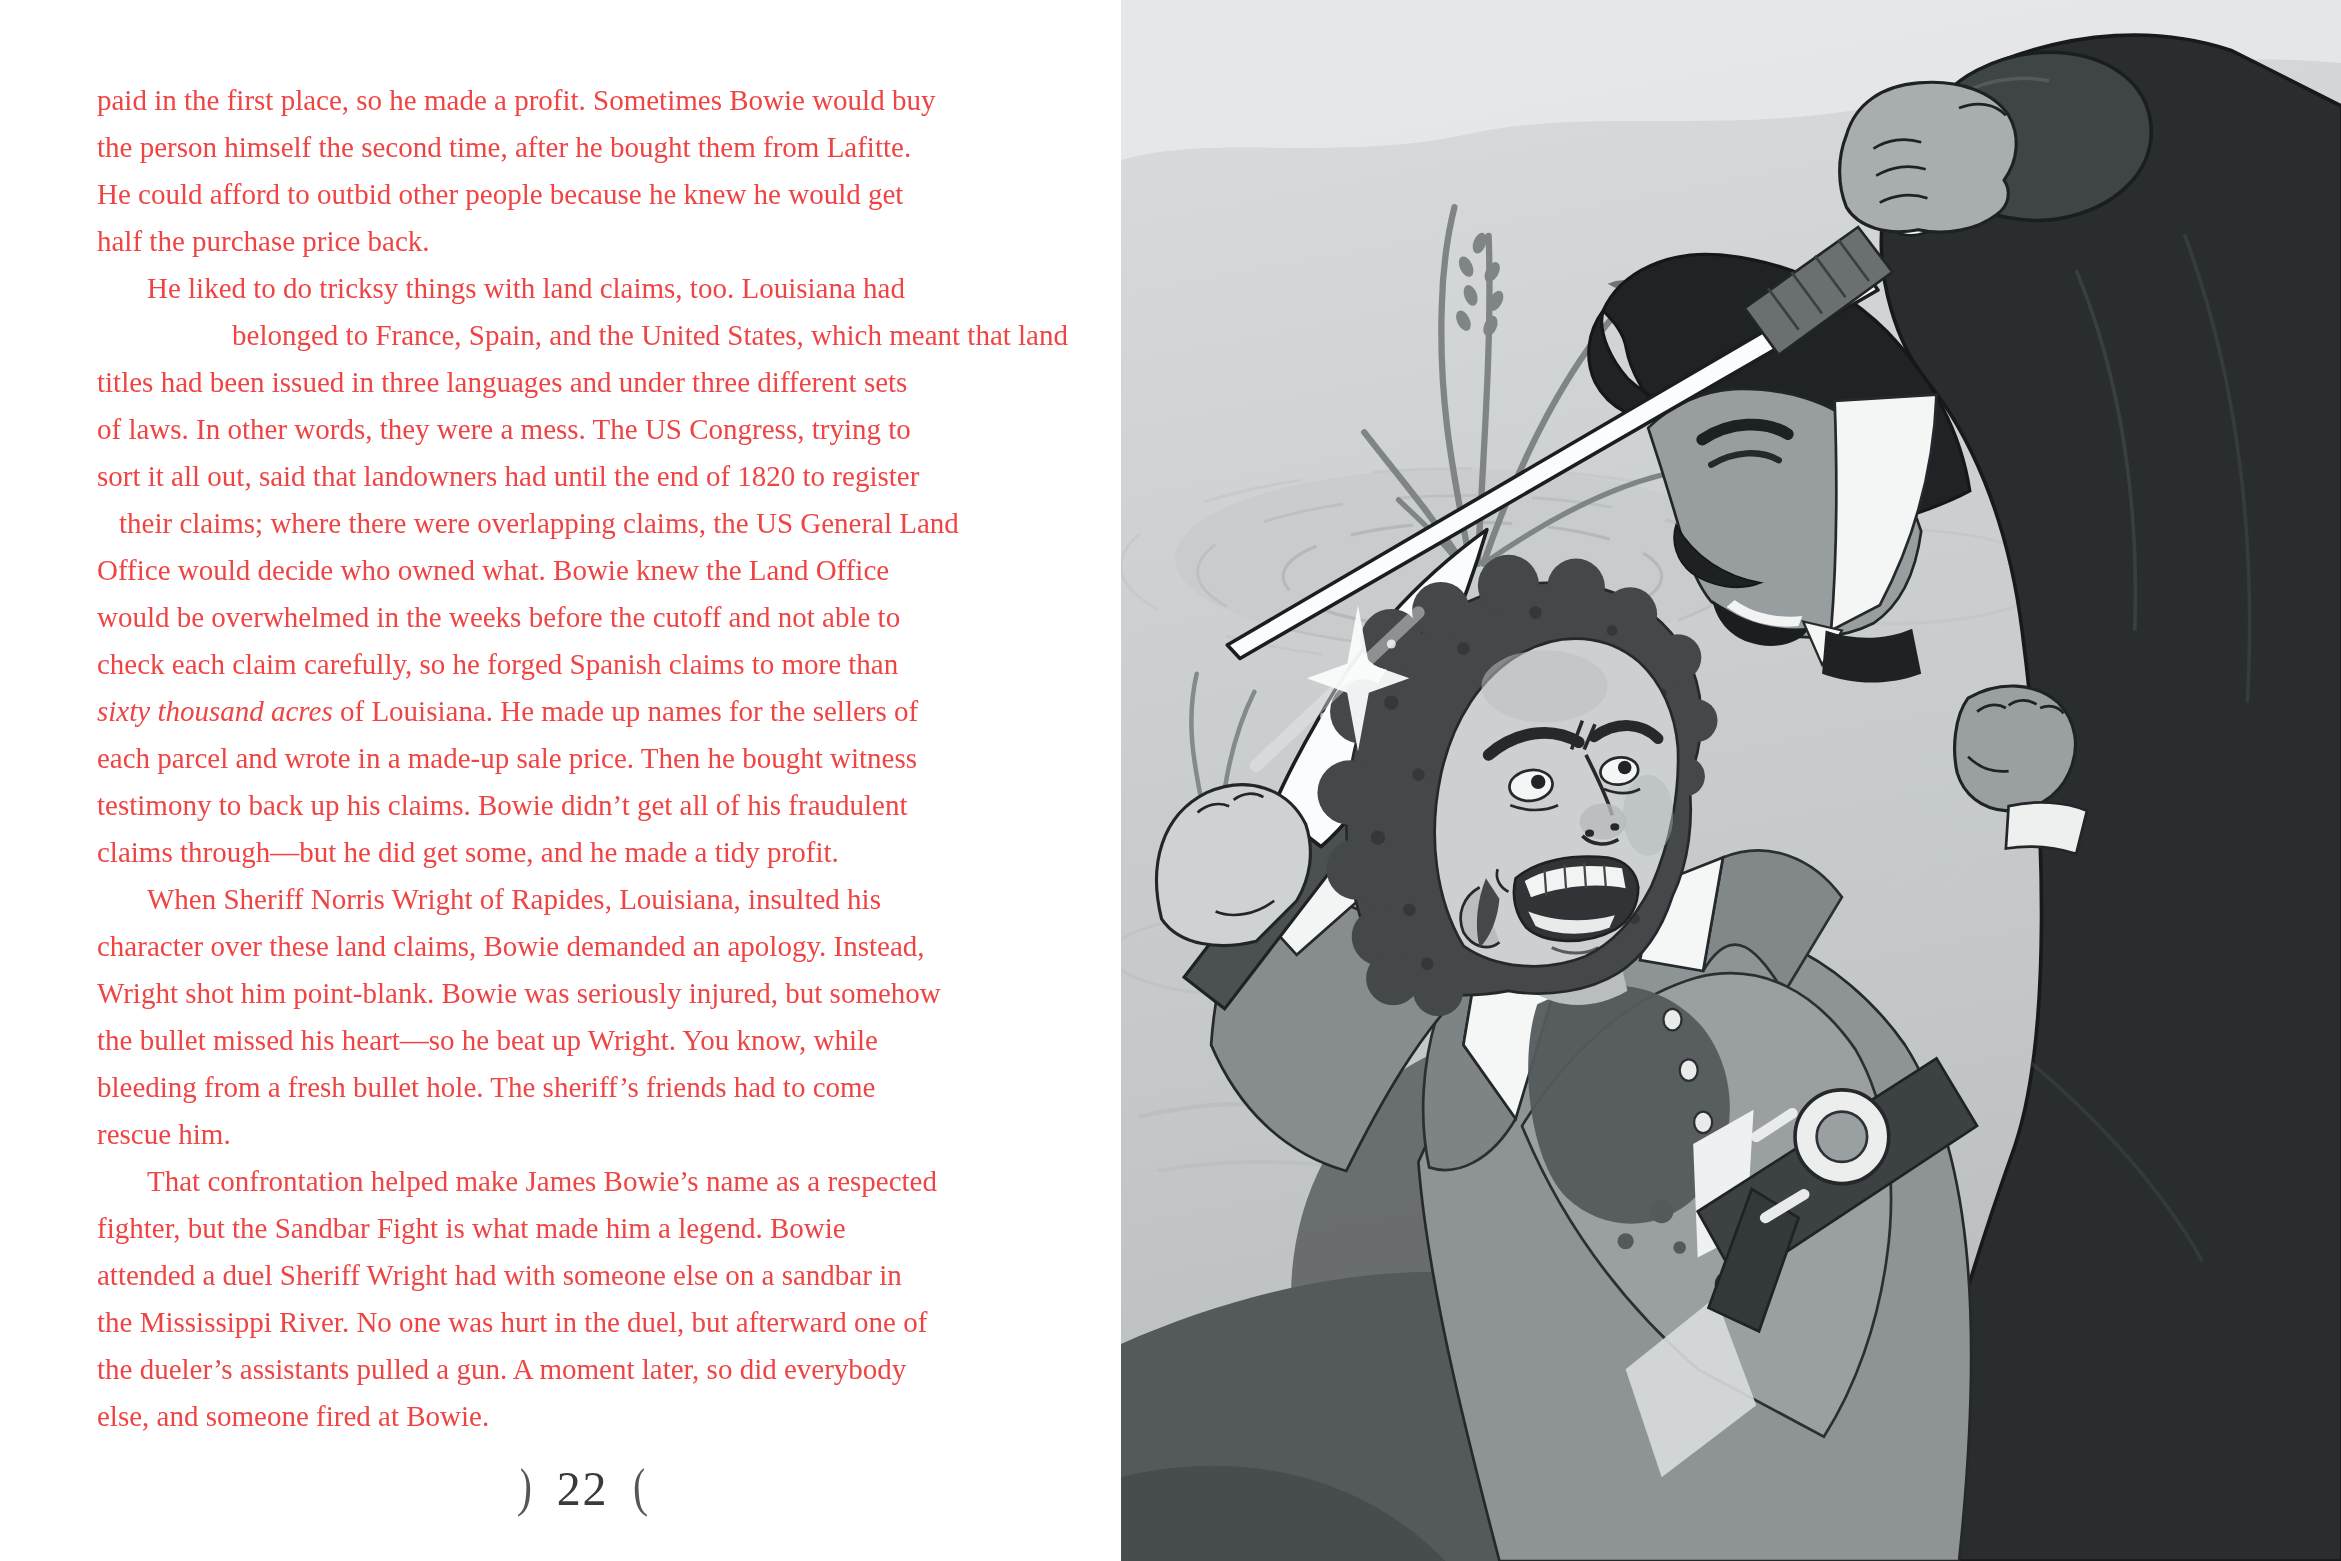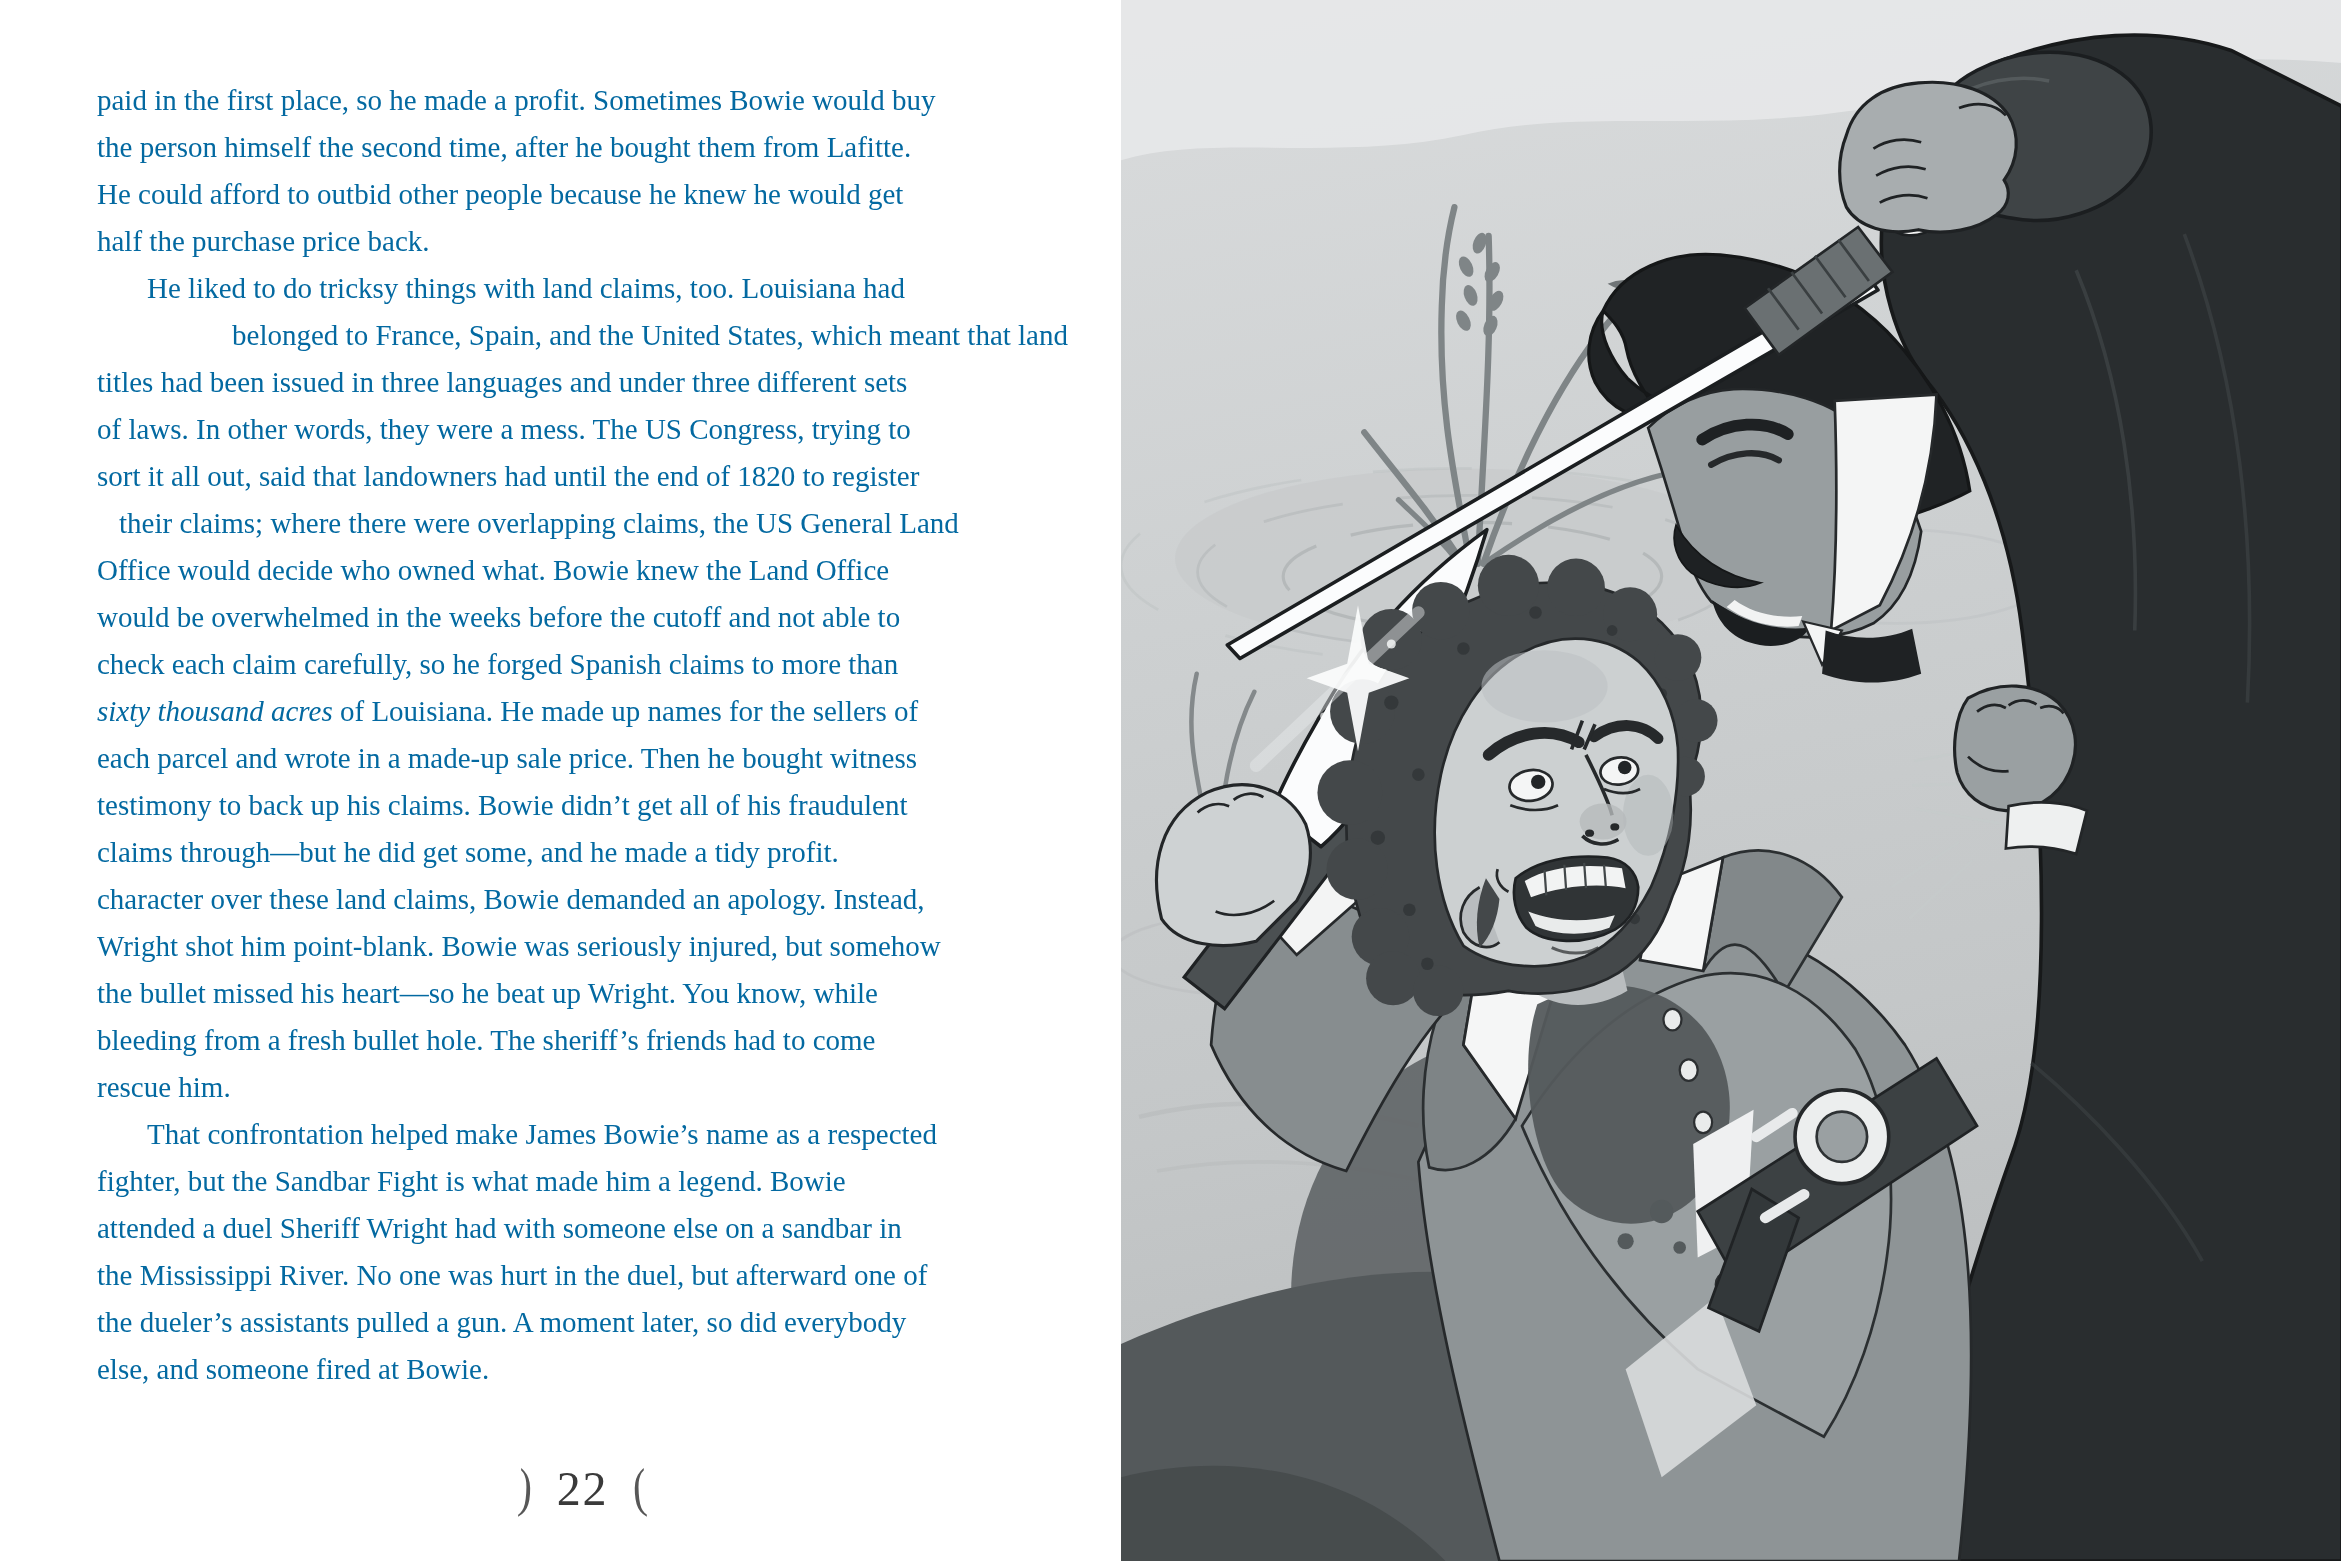--- a/index.html
+++ b/index.html
@@ -3,21 +3,21 @@
 <meta charset="utf-8">
 <style>
   html,body{margin:0;padding:0;}
   body{
     width:2342px;height:1561px;position:relative;overflow:hidden;
     background:#ffffff;
     font-family:"Liberation Serif","DejaVu Serif",serif;
   }
   .text-col{
     position:absolute;left:97px;top:77px;width:971px;
-    font-size:29px;line-height:47px;color:#0369a1;
+    font-size:29px;line-height:47px;color:#ef4444;
   }
   .text-col .line{white-space:nowrap;}
   .text-col .line.indent{text-indent:50px;}
   .text-col .line .it{font-style:italic;}
   .pagenum-row{
     position:absolute;left:97px;top:1452px;width:971px;height:72px;
     display:flex;align-items:center;justify-content:center;gap:23.4px;
     color:#3a3a3a;
   }
   .pagenum-row .num{font-size:48px;letter-spacing:1.8px;}
@@ -46,20 +46,21 @@
     <div class="line" style="word-spacing: 0px;"><span>of laws. In other words, they were a mess. The US Congress, trying to</span></div>
     <div class="line" style="word-spacing: 0px; font-family: Liberation Serif, serif;"><span>sort it all out, said that landowners had until the end of 1820 to register</span></div>
     <div class="line" style="word-spacing: 0px; margin-left: 22px;"><span>their claims; where there were overlapping claims, the US General Land</span></div>
     <div class="line" style="word-spacing: 0px;"><span>Office would decide who owned what. Bowie knew the Land Office</span></div>
     <div class="line" style="word-spacing: 0px;"><span>would be overwhelmed in the weeks before the cutoff and not able to</span></div>
     <div class="line" style="word-spacing: 0px;"><span>check each claim carefully, so he forged Spanish claims to more than</span></div>
     <div class="line" style="word-spacing: 0px;"><span class="it">sixty thousand acres</span><span> of Louisiana. He made up names for the sellers of</span></div>
     <div class="line" style="word-spacing: 0px;"><span>each parcel and wrote in a made-up sale price. Then he bought witness</span></div>
     <div class="line" style="word-spacing: 0px;"><span>testimony to back up his claims. Bowie didn’t get all of his fraudulent</span></div>
     <div class="line"><span>claims through—but he did get some, and he made a tidy profit.</span></div>
+    <div class="line indent" style="word-spacing: 0px;"><span>When Sheriff Norris Wright of Rapides, Louisiana, insulted his</span></div>
     <div class="line" style="word-spacing: 0px;"><span>character over these land claims, Bowie demanded an apology. Instead,</span></div>
     <div class="line" style="word-spacing: 0px;"><span>Wright shot him point-blank. Bowie was seriously injured, but somehow</span></div>
     <div class="line" style="word-spacing: 0px;"><span>the bullet missed his heart—so he beat up Wright. You know, while</span></div>
     <div class="line" style="word-spacing: 0px;"><span>bleeding from a fresh bullet hole. The sheriff’s friends had to come</span></div>
     <div class="line"><span>rescue him.</span></div>
     <div class="line indent" style="word-spacing: 0px;"><span>That confrontation helped make James Bowie’s name as a respected</span></div>
     <div class="line" style="word-spacing: 0px;"><span>fighter, but the Sandbar Fight is what made him a legend. Bowie</span></div>
     <div class="line" style="word-spacing: 0px;"><span>attended a duel Sheriff Wright had with someone else on a sandbar in</span></div>
     <div class="line" style="word-spacing: 0px;"><span>the Mississippi River. No one was hurt in the duel, but afterward one of</span></div>
     <div class="line" style="word-spacing: 0px;"><span>the dueler’s assistants pulled a gun. A moment later, so did everybody</span></div>

